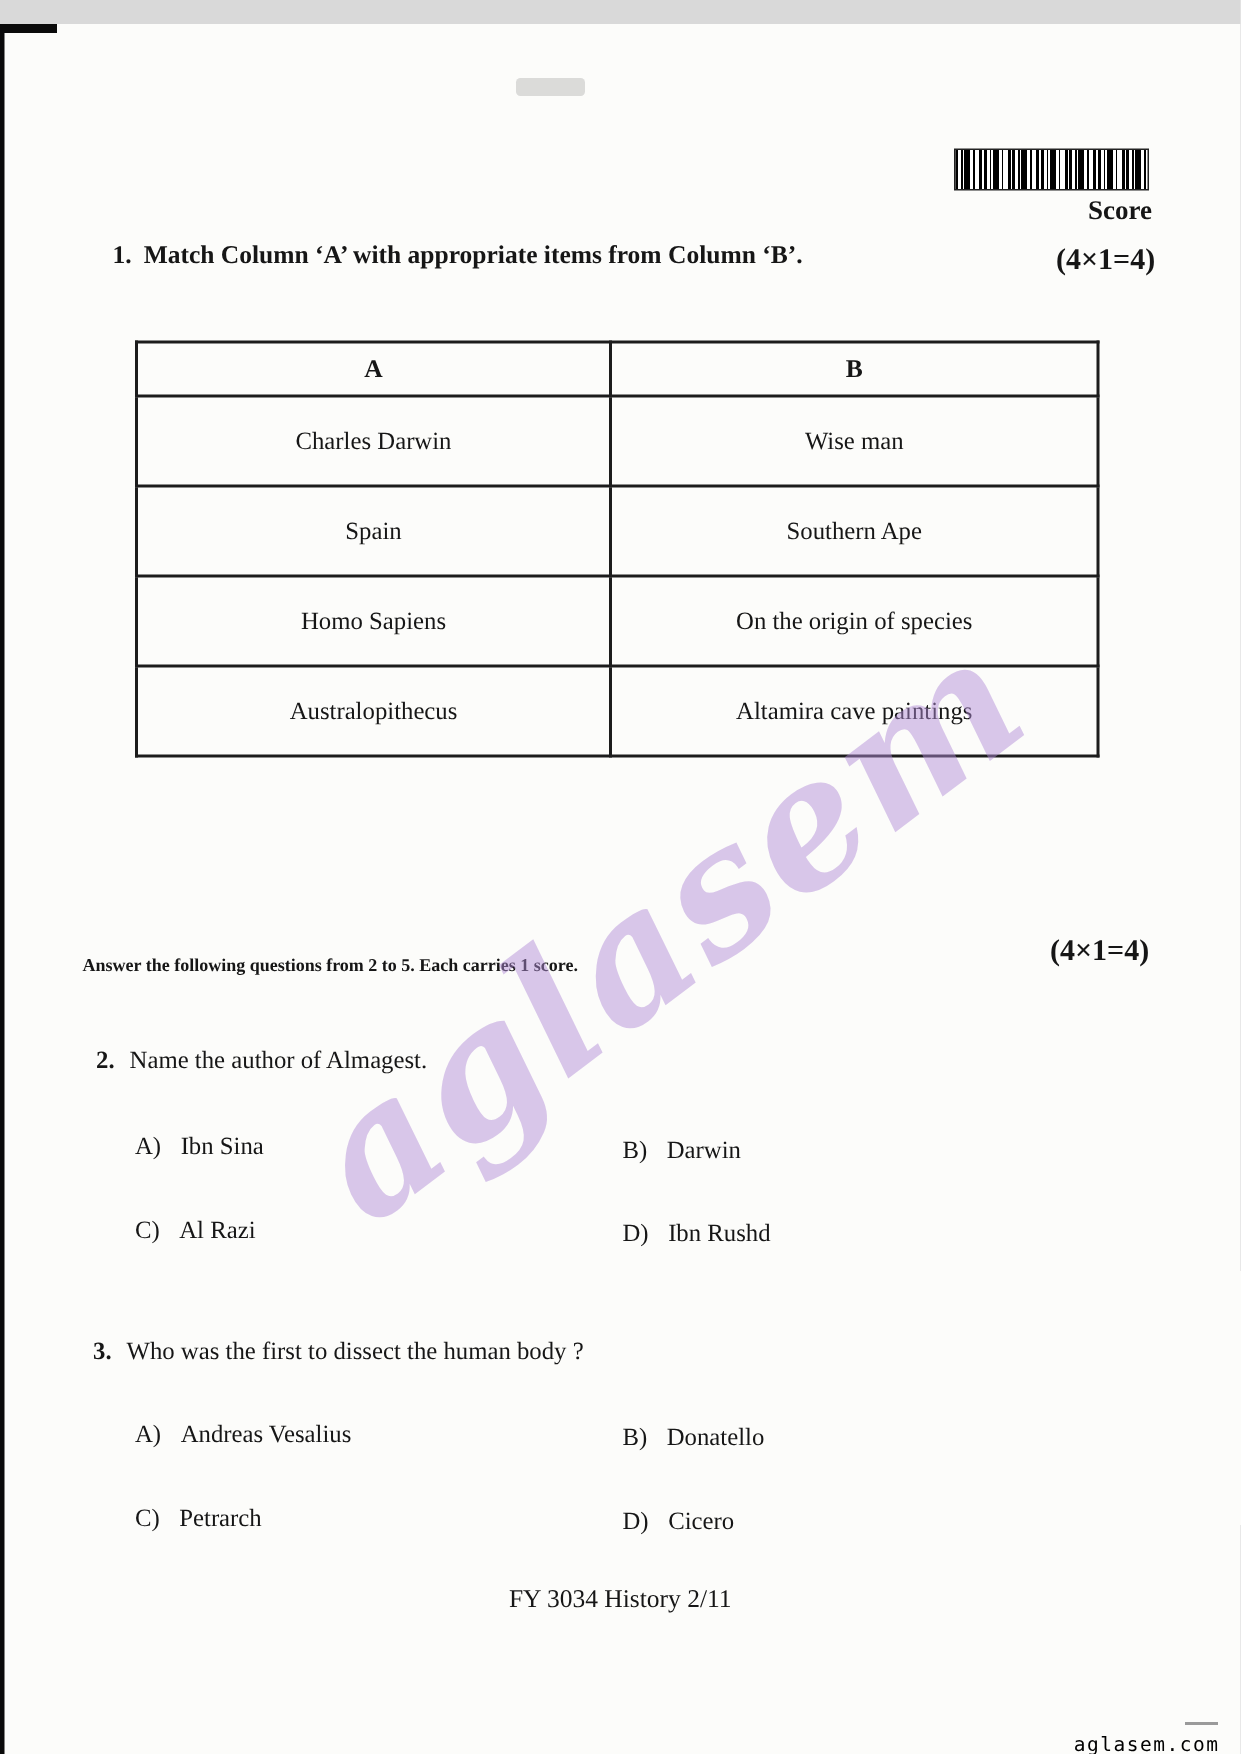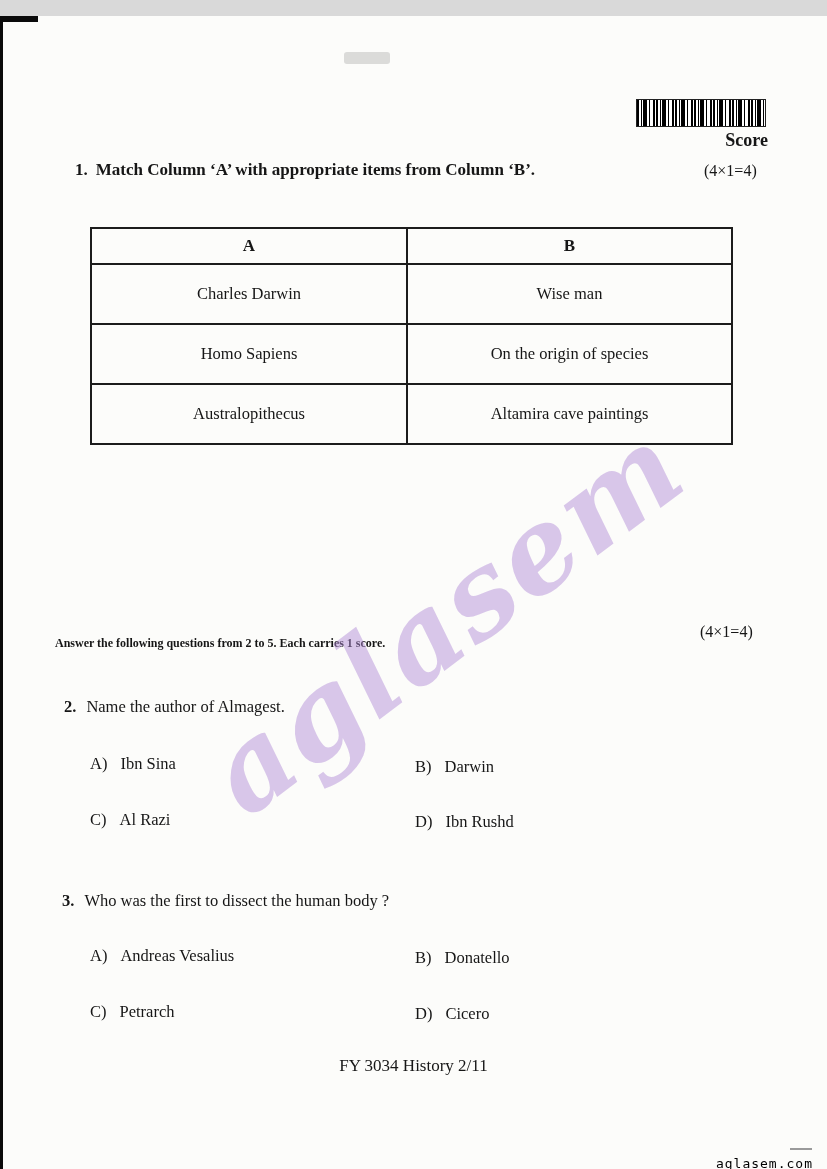--- a/index.html
+++ b/index.html
@@ -18,21 +18,21 @@
     position:absolute; left:637px; top:84px; width:128px; height:26px;
     background: repeating-linear-gradient(90deg,
       #000 0 2px, #fff 2px 4px, #000 4px 5px, #fff 5px 6px,
       #000 6px 10px, #fff 10px 12px, #000 12px 13px, #fff 13px 16px,
       #000 16px 18px, #fff 18px 19px);
     outline:1px solid #222;
   }
   .score { position:absolute; right:59px; top:114px; font-size:18px; font-weight:bold; }
 
   .q1-line { position:absolute; left:75px; top:144px; font-size:17px; font-weight:bold; display:flex; gap:8px; }
-  .marks { position:absolute; font-size:16px; font-weight:normal; }
+  .marks { position:absolute; font-size:20px; font-weight:bold; }
   .marks-q1 { left:704px; top:146px; }
 
   table.match-table {
     position:absolute; left:90px; top:211px; width:641px;
     border-collapse:collapse; table-layout:fixed; background:transparent;
   }
   table.match-table th, table.match-table td {
     border:2px solid #1c1c1c; text-align:center; vertical-align:middle;
     font-size:16.5px; padding:0 8px;
   }
@@ -101,20 +101,24 @@
     <tbody>
         <tr>
       <th>A</th>
       <th>B</th>
     </tr>
     <tr>
       <td>Charles Darwin</td>
       <td>Wise man</td>
     </tr>
     <tr>
+      <td>Spain</td>
+      <td>Southern Ape</td>
+    </tr>
+    <tr>
       <td>Homo Sapiens</td>
       <td>On the origin of species</td>
     </tr>
     <tr>
       <td>Australopithecus</td>
       <td>Altamira cave paintings</td>
     </tr>
   </tbody>
     </table>
 

